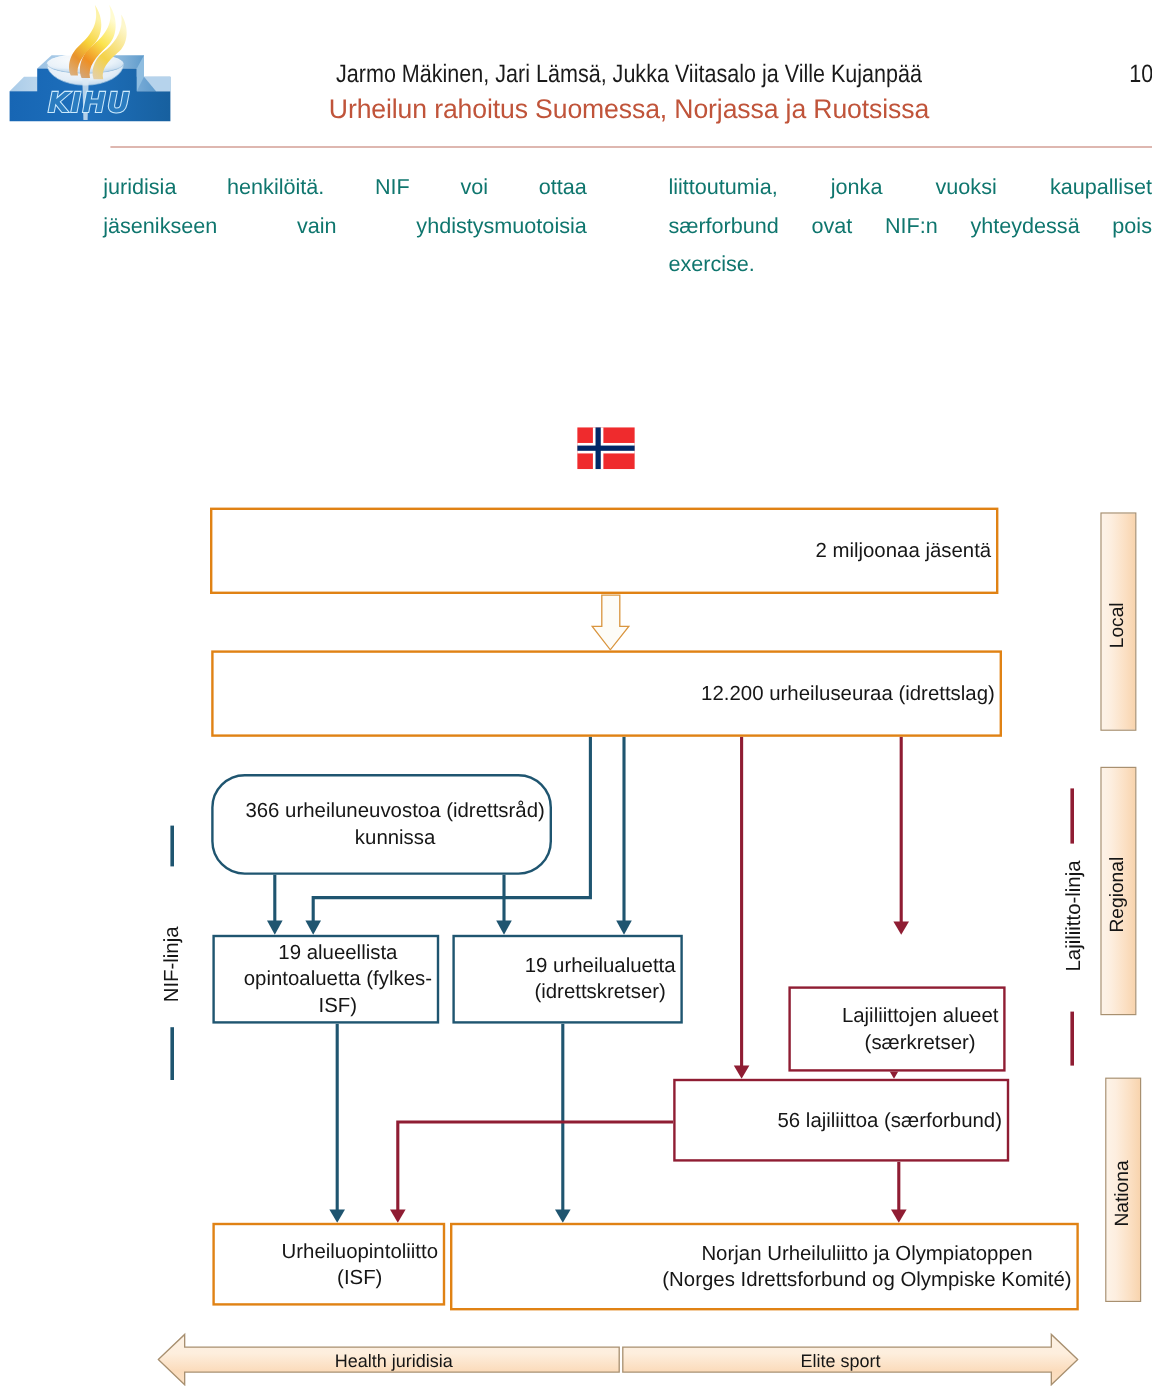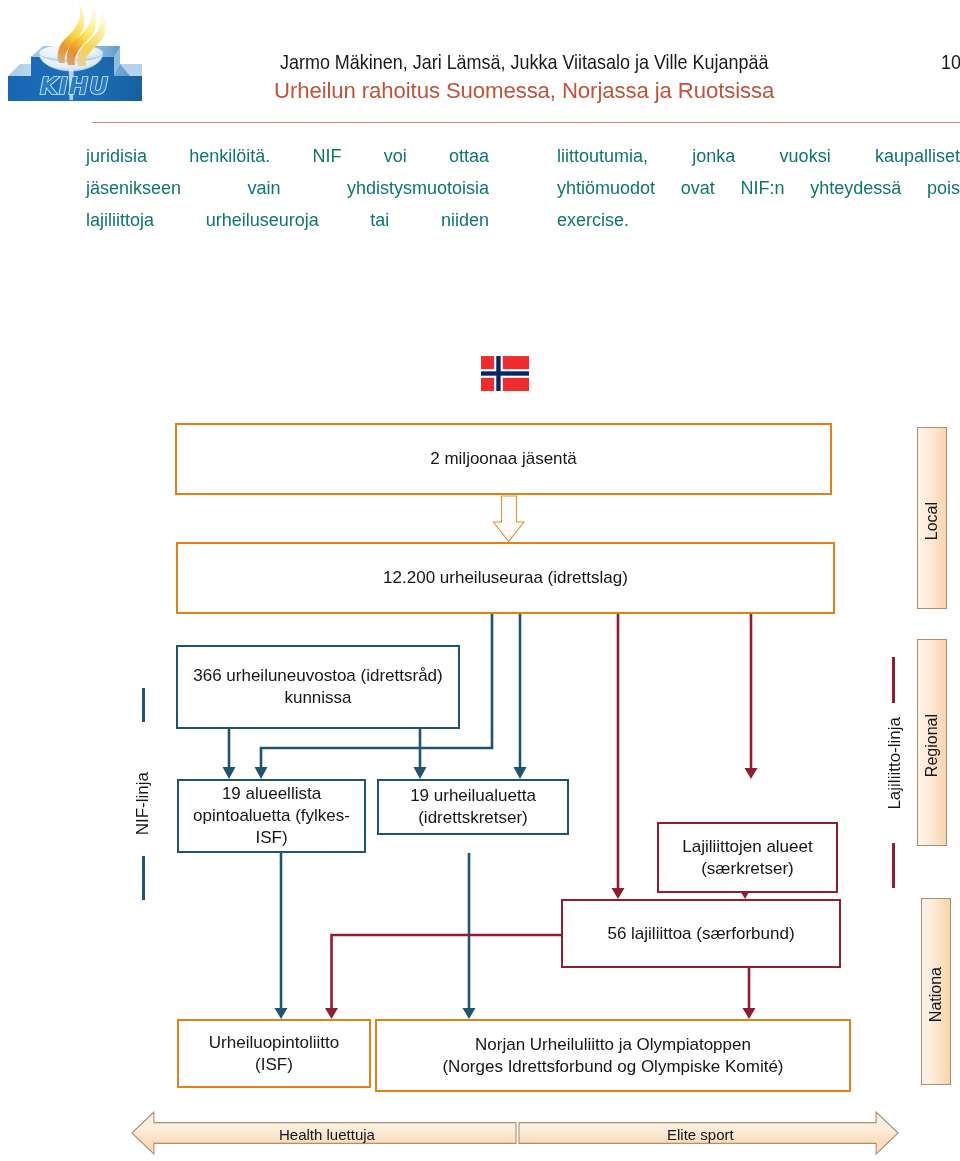--- a/index.html
+++ b/index.html
@@ -22,35 +22,35 @@
          align-items:baseline;white-space:nowrap;}
   .jline.nj{justify-content:flex-start;}
   #body-left{left:86px;top:140px;width:403px;}
   #body-right{left:557px;top:140px;width:403px;}
 
   
   #diagram{left:0;top:0;width:960px;height:1161px;}
   #flag{left:481px;top:356px;}
   #wires{left:0;top:0;}
   #bigarrow{left:492px;top:495px;}
-  .bx{display:flex;align-items:center;justify-content:center;text-align:center;
+  .bx{display:flex;align-items:center;justify-content:flex-end;text-align:center;
       font-size:17px;color:#161616;line-height:22px;box-sizing:border-box;
       background:#fff;padding:0 4px;white-space:pre-line;}
   .bx.og{border:2.8px solid #e08214;}
   .bx.bl{border:2.3px solid #1f5570;}
   .bx.rd{border:2.3px solid #8f1d33;}
   #b-members {left:175px;top:423px;width:657px;height:72px;}
   #b-clubs   {left:176px;top:542px;width:659px;height:72px;}
-  #b-councils{left:176px;top:645px;width:284px;height:84px;}
+  #b-councils{left:176px;top:645px;width:284px;height:84px;border-radius:28px;}
   #b-study   {left:177px;top:779px;width:189px;height:74px;}
-  #b-districts{left:377px;top:779px;width:192px;height:56px;}
+  #b-districts{left:377px;top:779px;width:192px;height:74px;}
   #b-feddist {left:657px;top:778px;width:181px;height:71px;margin-top:44px;}
   #b-feds    {left:561px;top:899px;width:280px;height:69px;}
   #b-isf     {left:177px;top:1019px;width:194px;height:69px;}
-  #b-nif     {left:375px;top:1019px;width:476px;height:73px;}
+  #b-nif     {left:375px;top:1019px;width:524px;height:73px;}
   .vlabel{font-size:17px;color:#161616;white-space:nowrap;
           writing-mode:vertical-rl;transform:rotate(180deg);}
   #l-nif{left:133px;top:772px;}
   #l-laji{left:885px;top:717px;}
   .lvl{background:linear-gradient(90deg,#fdf3e8 0%,#fdeedf 28%,#fbdfc2 72%,#f8d4ae 100%);
        border:1px solid #a89070;display:flex;align-items:center;justify-content:center;
        font-size:16px;color:#161616;}
   .lvl span{writing-mode:vertical-rl;transform:rotate(180deg);
             white-space:nowrap;margin-top:7px;}
   #lv-local{left:917px;top:427px;width:28px;height:180px;}
@@ -147,36 +147,30 @@
         <span>henkilöitä.</span>
         <span>NIF</span>
         <span>voi</span>
         <span>ottaa</span>
       </div>
     <div class="jline">
         <span>jäsenikseen</span>
         <span>vain</span>
         <span>yhdistysmuotoisia</span>
       </div>
-    <div class="jline">
-        <span>lajiliittoja</span>
-        <span>urheiluseuroja</span>
-        <span>tai</span>
-        <span>niiden</span>
-      </div>
   </div>
   <div class="abs bodycol" id="body-right">
     <div class="jline">
         <span>liittoutumia,</span>
         <span>jonka</span>
         <span>vuoksi</span>
         <span>kaupalliset</span>
       </div>
     <div class="jline">
-        <span>yhtiömuodot</span>
+        <span>særforbund</span>
         <span>ovat</span>
         <span>NIF:n</span>
         <span>yhteydessä</span>
         <span>pois</span>
       </div>
     <div class="jline nj">
         <span>exercise.</span>
       </div>
   </div>
 
@@ -284,18 +278,18 @@
             <stop offset="1" stop-color="#fae0c4"></stop>
         </linearGradient>
       </defs>
       <g fill="url(#gArrow)" stroke="#a89070" stroke-width="1.1" stroke-linejoin="miter">
       <path d="M 0.9 28 L 22.9 7 L 22.9 17.6 L 385 17.6 L 385 38.4 L 22.9 38.4 L 22.9 49 Z"></path>
       </g>
       <g fill="url(#gArrow)" stroke="#a89070" stroke-width="1.1" stroke-linejoin="miter">
       <path d="M 767.1 28 L 745.1 7 L 745.1 17.6 L 388 17.6 L 388 38.4 L 745.1 38.4 L 745.1 49 Z"></path>
       </g>
     </svg>
-    <div class="abs arrlbl" id="al-health">Health luettuja</div>
+    <div class="abs arrlbl" id="al-health">Health juridisia</div>
     <div class="abs arrlbl" id="al-elite">Elite sport</div>
 
   </div>
 
 </div>
 
 </body></html>

